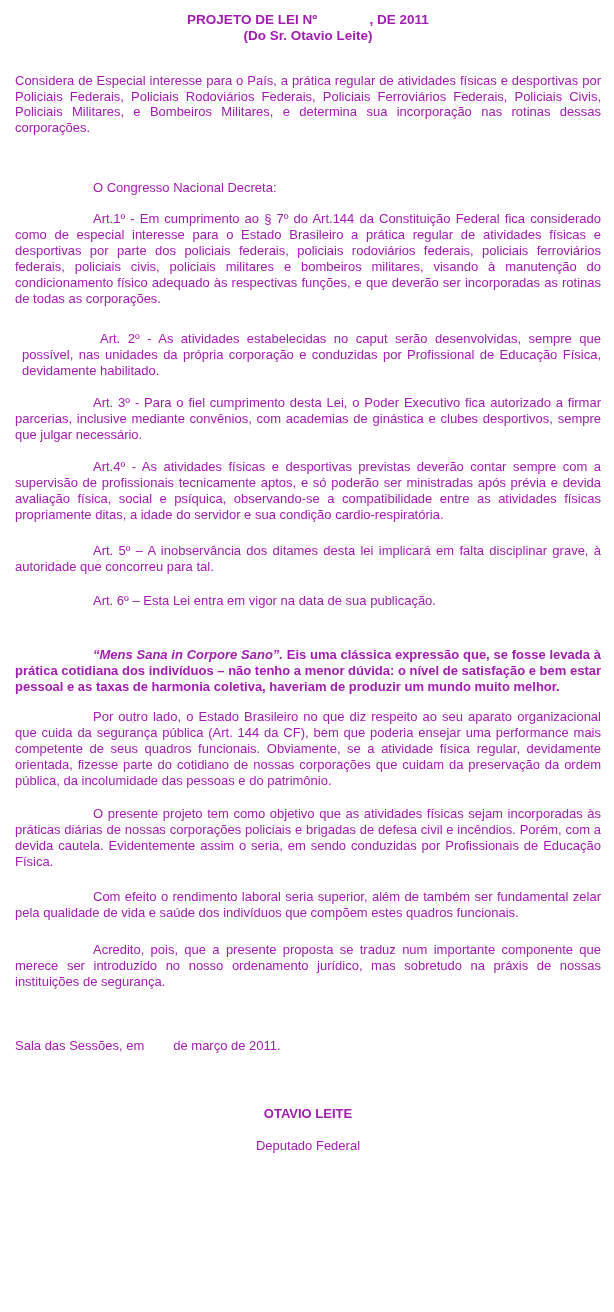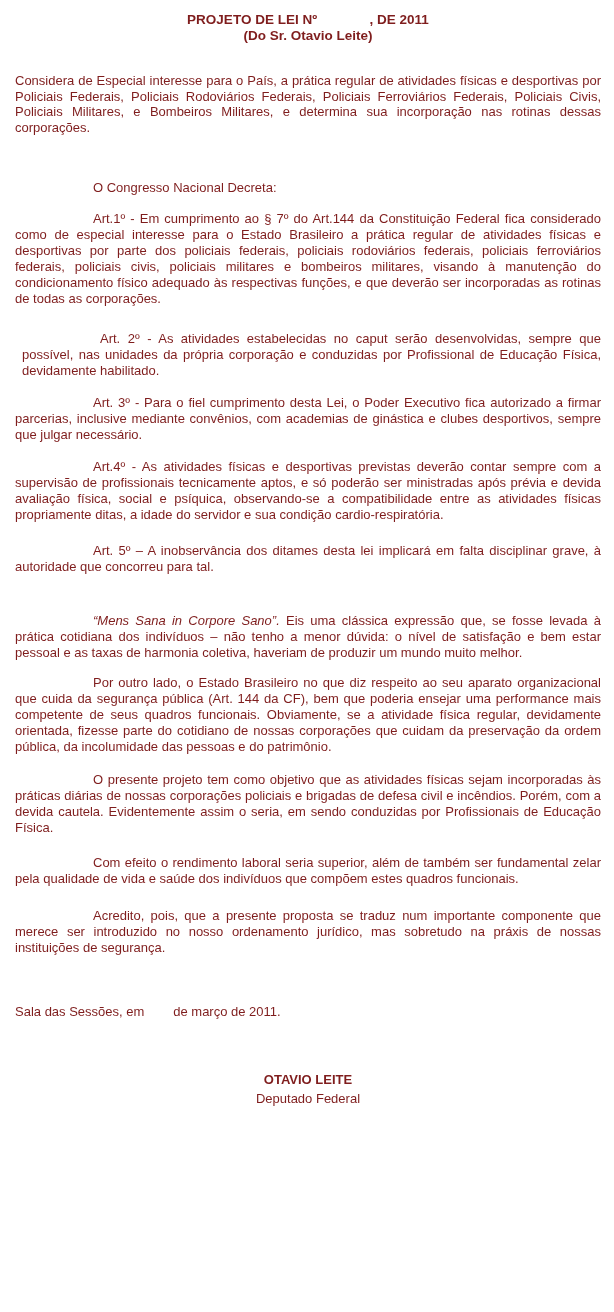--- a/index.html
+++ b/index.html
@@ -3,21 +3,21 @@
 <meta charset="utf-8">
 <style>
   html, body { margin: 0; padding: 0; background: #ffffff; }
   .page {
     position: relative;
     width: 614px;
     height: 1312px;
     box-sizing: border-box;
     padding: 12px 13px 0 15px;
     background: #ffffff;
-    color: #7f1d1d;
+    color: #a21caf;
     font-family: "Liberation Sans", sans-serif;
     font-size: 13px;
     line-height: 16px;
     overflow: hidden;
   }
   .page p { margin: 0; }
   .par { text-align: justify; text-indent: 78px; }
   .center { text-align: center; }
   .bold { font-weight: bold; }
   .title-line { font-size: 13.5px; line-height: 16px; }
@@ -45,31 +45,32 @@
   <p class="par" style="margin-top: 15px;">Art.1º - Em cumprimento ao § 7º do Art.144 da Constituição Federal fica considerado como de especial interesse para o Estado Brasileiro a prática regular de atividades físicas e desportivas por parte dos policiais federais, policiais rodoviários federais, policiais ferroviários federais, policiais civis, policiais militares e bombeiros militares, visando à manutenção do condicionamento físico adequado às respectivas funções, e que deverão ser incorporadas as rotinas de todas as corporações.</p>
 
   <p class="par" style="margin-top: 24px; margin-left: 7px;">Art. 2º - As atividades estabelecidas no caput serão desenvolvidas, sempre que possível, nas unidades da própria corporação e conduzidas por Profissional de Educação Física, devidamente habilitado.</p>
 
   <p class="par" style="margin-top: 16px;">Art. 3º - Para o fiel cumprimento desta Lei, o Poder Executivo fica autorizado a firmar parcerias, inclusive mediante convênios, com academias de ginástica e clubes desportivos, sempre que julgar necessário.</p>
 
   <p class="par" style="margin-top: 16px;">Art.4º - As atividades físicas e desportivas previstas deverão contar sempre com a supervisão de profissionais tecnicamente aptos, e só poderão ser ministradas após prévia e devida avaliação física, social e psíquica, observando-se a compatibilidade entre as atividades físicas propriamente ditas, a idade do servidor e sua condição cardio-respiratória.</p>
 
   <p class="par" style="margin-top: 20px;">Art. 5º – A inobservância dos ditames desta lei implicará em falta disciplinar grave, à autoridade que concorreu para tal.</p>
 
+  <p class="par" style="margin-top: 18px;">Art. 6º – Esta Lei entra em vigor na data de sua publicação.</p>
 
 
-  <p class="par" style="margin-top: 38px;"><span class="italic">“Mens Sana in Corpore Sano”.</span><span> Eis uma clássica expressão que, se fosse levada à prática cotidiana dos indivíduos – não tenho a menor dúvida: o nível de satisfação e bem estar pessoal e as taxas de harmonia coletiva, haveriam de produzir um mundo muito melhor.</span></p>
+  <p class="par" style="margin-top: 38px; font-weight: bold;"><span class="italic">“Mens Sana in Corpore Sano”.</span><span> Eis uma clássica expressão que, se fosse levada à prática cotidiana dos indivíduos – não tenho a menor dúvida: o nível de satisfação e bem estar pessoal e as taxas de harmonia coletiva, haveriam de produzir um mundo muito melhor.</span></p>
 
   <p class="par" style="margin-top: 14px;">Por outro lado, o Estado Brasileiro no que diz respeito ao seu aparato organizacional que cuida da segurança pública (Art. 144 da CF), bem que poderia ensejar uma performance mais competente de seus quadros funcionais. Obviamente, se a atividade física regular, devidamente orientada, fizesse parte do cotidiano de nossas corporações que cuidam da preservação da ordem pública, da incolumidade das pessoas e do patrimônio.</p>
 
   <p class="par" style="margin-top: 17px;">O presente projeto tem como objetivo que as atividades físicas sejam incorporadas às práticas diárias de nossas corporações policiais e brigadas de defesa civil e incêndios. Porém, com a devida cautela. Evidentemente assim o seria, em sendo conduzidas por Profissionais de Educação Física.</p>
 
   <p class="par" style="margin-top: 19px;">Com efeito o rendimento laboral seria superior, além de também ser fundamental zelar pela qualidade de vida e saúde dos indivíduos que compõem estes quadros funcionais.</p>
 
   <p class="par" style="margin-top: 21px;">Acredito, pois, que a presente proposta se traduz num importante componente que merece ser introduzido no nosso ordenamento jurídico, mas sobretudo na práxis de nossas instituições de segurança.</p>
 
   <p class="closing" style="margin-top: 48px;">Sala das Sessões, em&nbsp;&nbsp;&nbsp;&nbsp;&nbsp;&nbsp;&nbsp;&nbsp;de março de 2011.</p>
 
   <p class="center bold" style="margin-top: 52px; text-align: center;">OTAVIO LEITE</p>
 
-  <p class="center" style="margin-top: 3px;">Deputado Federal</p>
+  <p class="center" style="margin-top: 16px;">Deputado Federal</p>
 
 </div>
 
 </body></html>

